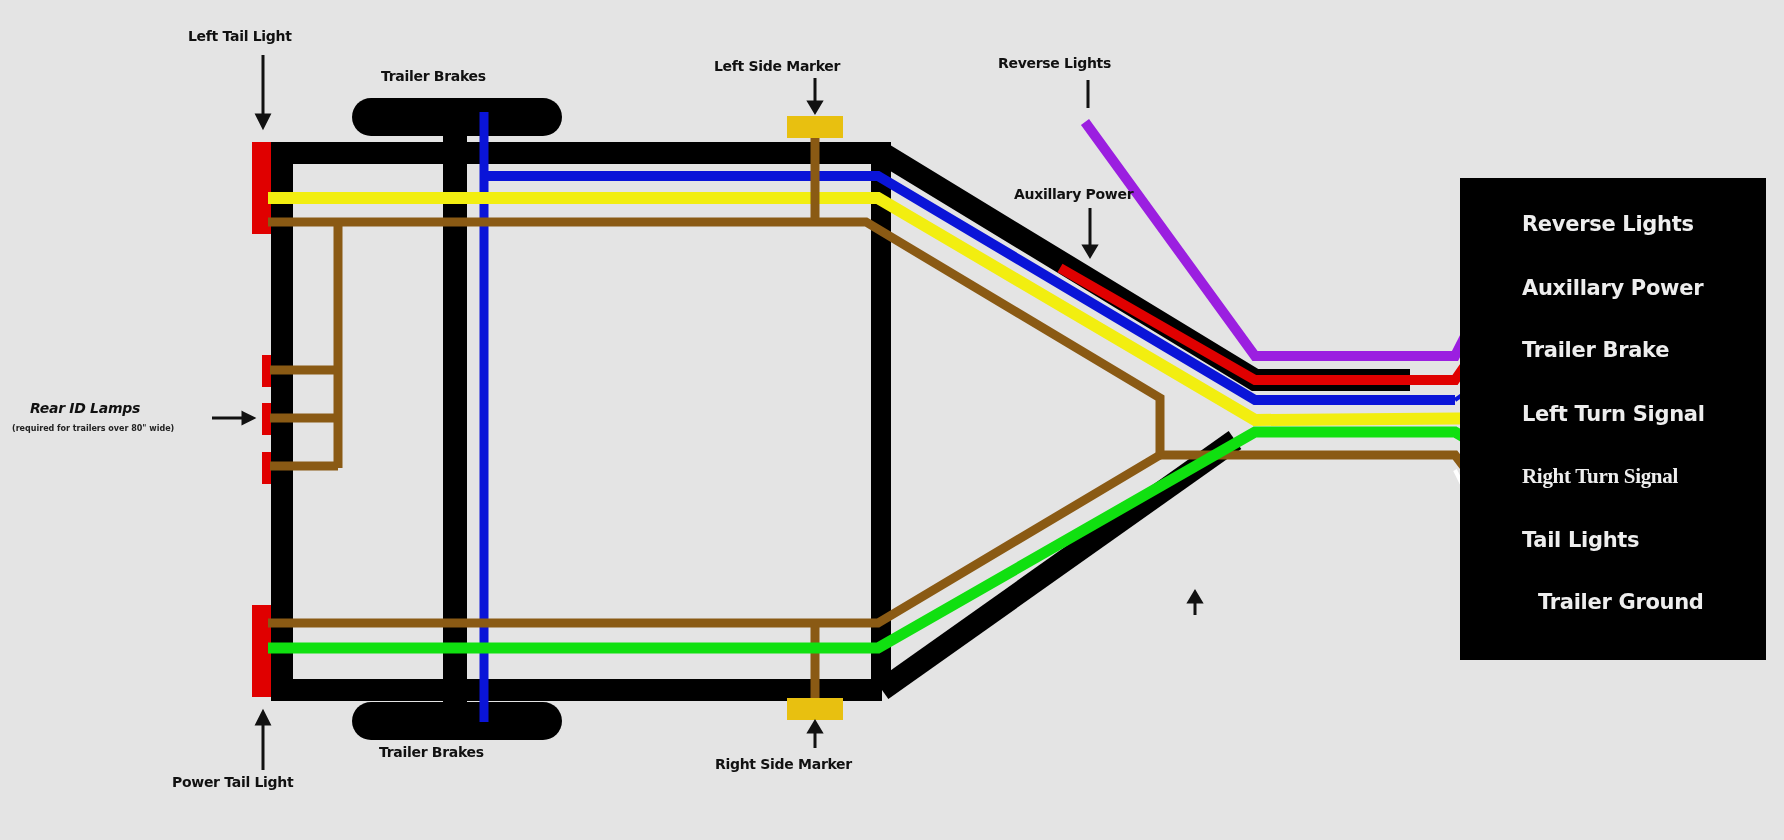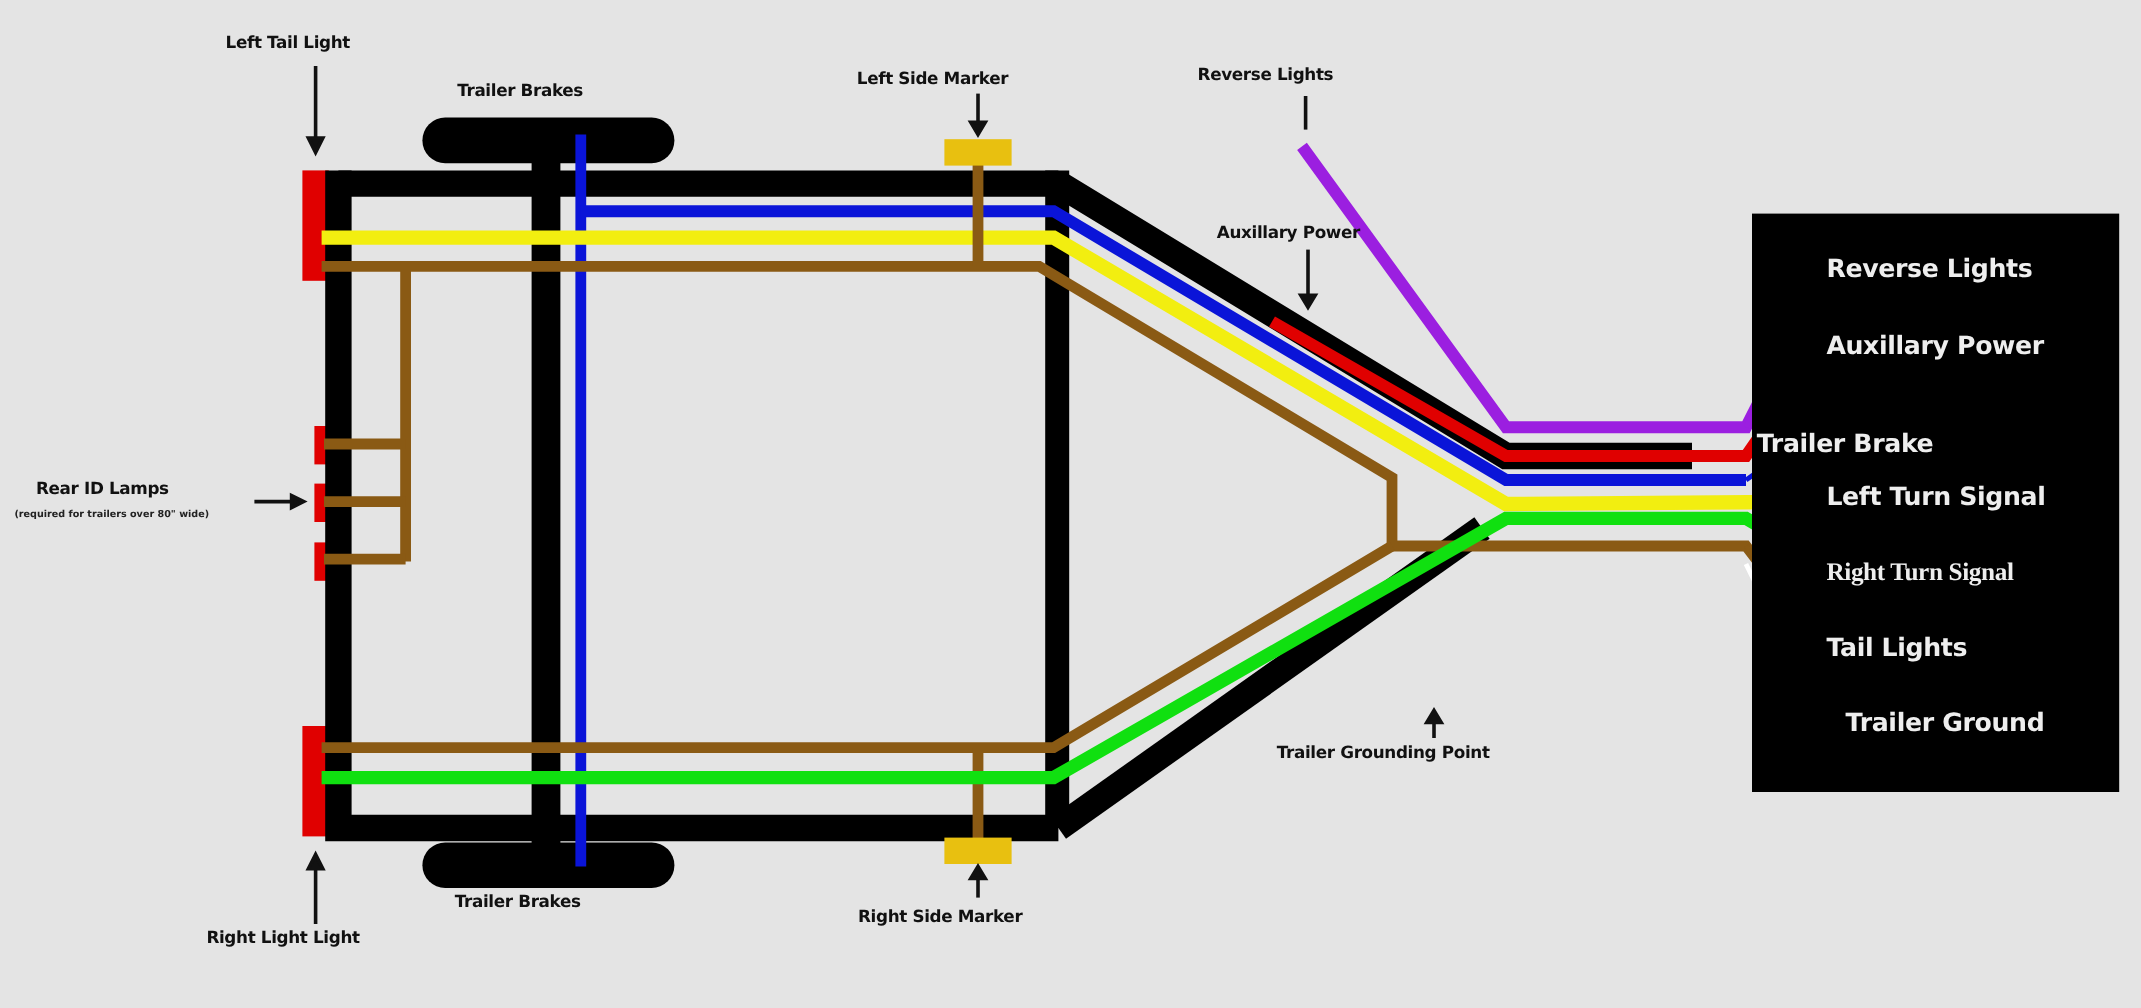--- a/index.html
+++ b/index.html
@@ -90,27 +90,26 @@
   </g>
 </svg>
 
 <div class="legend-box"></div>
 
 <div class="lbl" style="left:188px;top:28px;">Left Tail Light</div>
 <div class="lbl" style="left:381px;top:68px;">Trailer Brakes</div>
 <div class="lbl" style="left:714px;top:58px;">Left Side Marker</div>
 <div class="lbl" style="left:998px;top:55px;">Reverse Lights</div>
 <div class="lbl" style="left:1014px;top:186px;">Auxillary Power</div>
-<div class="lbl" style="left:30px;top:400px;">Rear ID Lamps</div>
+<div class="lbl" style="left:30px;top:400px;font-style:italic;">Rear ID Lamps</div>
 <div class="lbl-small" style="left:12px;top:424px;">(required for trailers over 80" wide)</div>
-<div class="lbl" style="left:1064px;top:620px;">Trailer Grounding Point</div>
-<div class="lbl" style="left:172px;top:774px;">Right Light Light</div>
+<div class="lbl" style="left:172px;top:774px;">Power Tail Light</div>
 <div class="lbl" style="left:379px;top:744px;">Trailer Brakes</div>
 <div class="lbl" style="left:715px;top:744px;margin-top:12px;">Right Side Marker</div>
 
 <div class="leg" style="left:1522px;top:212px;">Reverse Lights</div>
 <div class="leg" style="left:1522px;top:276px;">Auxillary Power</div>
-<div class="leg" style="left:1464px;top:338px;margin-top:20px;">Trailer Brake</div>
+<div class="leg" style="left:1522px;top:338px;">Trailer Brake</div>
 <div class="leg" style="left:1522px;top:402px;">Left Turn Signal</div>
 <div class="leg" style="left:1522px;top:464px;font-family:Liberation Serif, serif;">Right Turn Signal</div>
 <div class="leg" style="left:1522px;top:528px;">Tail Lights</div>
 <div class="leg" style="left:1522px;top:590px;margin-left:16px;">Trailer Ground</div>
 </div>
 
 </body></html>

